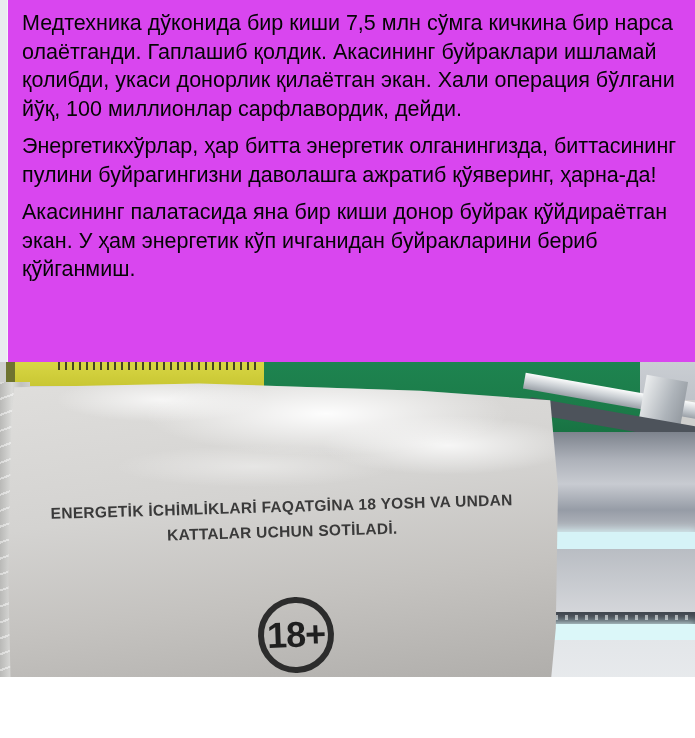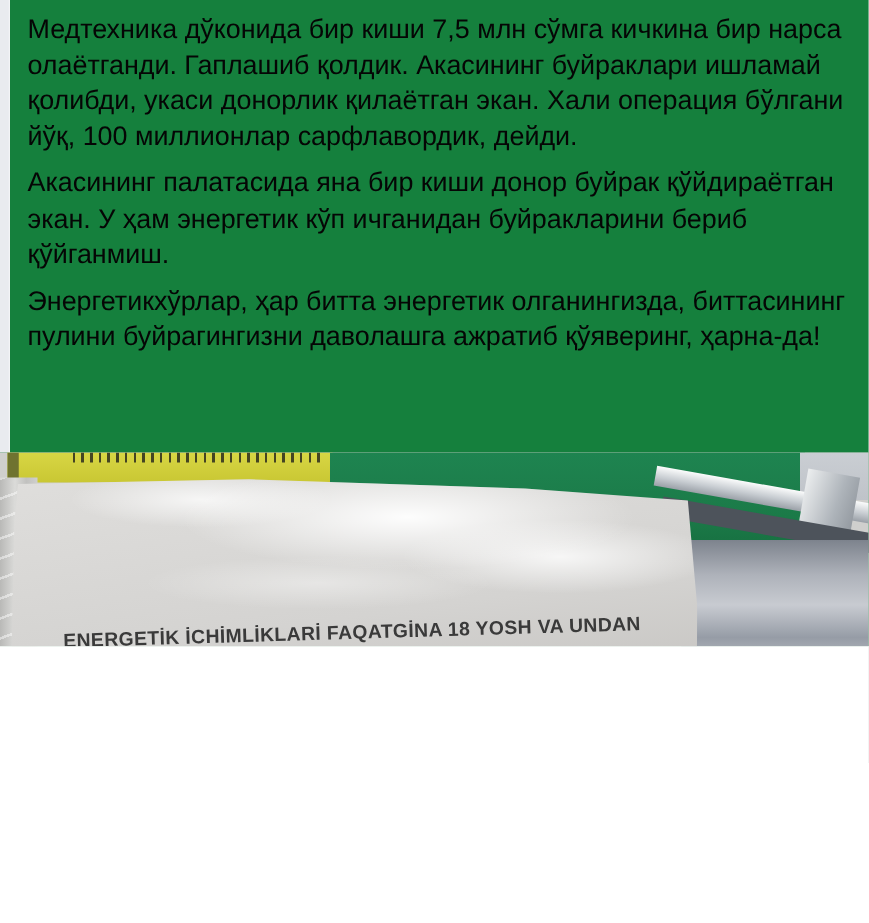--- a/index.html
+++ b/index.html
@@ -1,17 +1,17 @@
 <!DOCTYPE html>
 <html><head>
 <meta charset="utf-8">
 <style>
   html,body{margin:0;padding:0;}
   body{background:#ffffff;font-family:"Liberation Sans","DejaVu Sans",sans-serif;}
-  .screen{position:relative;width:695px;height:517px;background:#15803d;overflow:hidden;}
+  .screen{position:relative;width:695px;height:677px;background:#d946ef;overflow:hidden;}
 
   
   .edge-strip{position:absolute;left:0;top:0;width:7px;height:362px;background:#e9ebef;border-right:1px solid #f3f4f6;}
 
   
   .post-text{position:absolute;left:0;top:0;width:695px;padding:9px 18px 0 22px;box-sizing:border-box;color:#050505;
              font-size:21.5px;line-height:28.5px;letter-spacing:0;}
   .post-text p{margin:0 0 9px 0;white-space:pre-line;}
 
   
@@ -79,25 +79,25 @@
 
 <div class="screen">
 
   <div class="edge-strip"></div>
 
   <div class="post-text">
     <p>Медтехника дўконида бир киши 7,5 млн сўмга кичкина бир нарса
 олаётганди. Гаплашиб қолдик. Акасининг буйраклари ишламай
 қолибди, укаси донорлик қилаётган экан. Хали операция бўлгани
 йўқ, 100 миллионлар сарфлавордик, дейди.</p>
+    <p>Энергетикхўрлар, ҳар битта энергетик олганингизда, биттасининг
+пулини буйрагингизни даволашга ажратиб қўяверинг, ҳарна-да!</p>
     <p>Акасининг палатасида яна бир киши донор буйрак қўйдираётган
 экан. У ҳам энергетик кўп ичганидан буйракларини бериб
 қўйганмиш.</p>
-    <p>Энергетикхўрлар, ҳар битта энергетик олганингизда, биттасининг
-пулини буйрагингизни даволашга ажратиб қўяверинг, ҳарна-да!</p>
   </div>
 
   <div class="photo">
     <div class="yellow-strip">
       <div class="dashes"></div>
     </div>
     <div class="olive-sliver"></div>
     <div class="green-board"></div>
     <div class="topright-gray"></div>
 

